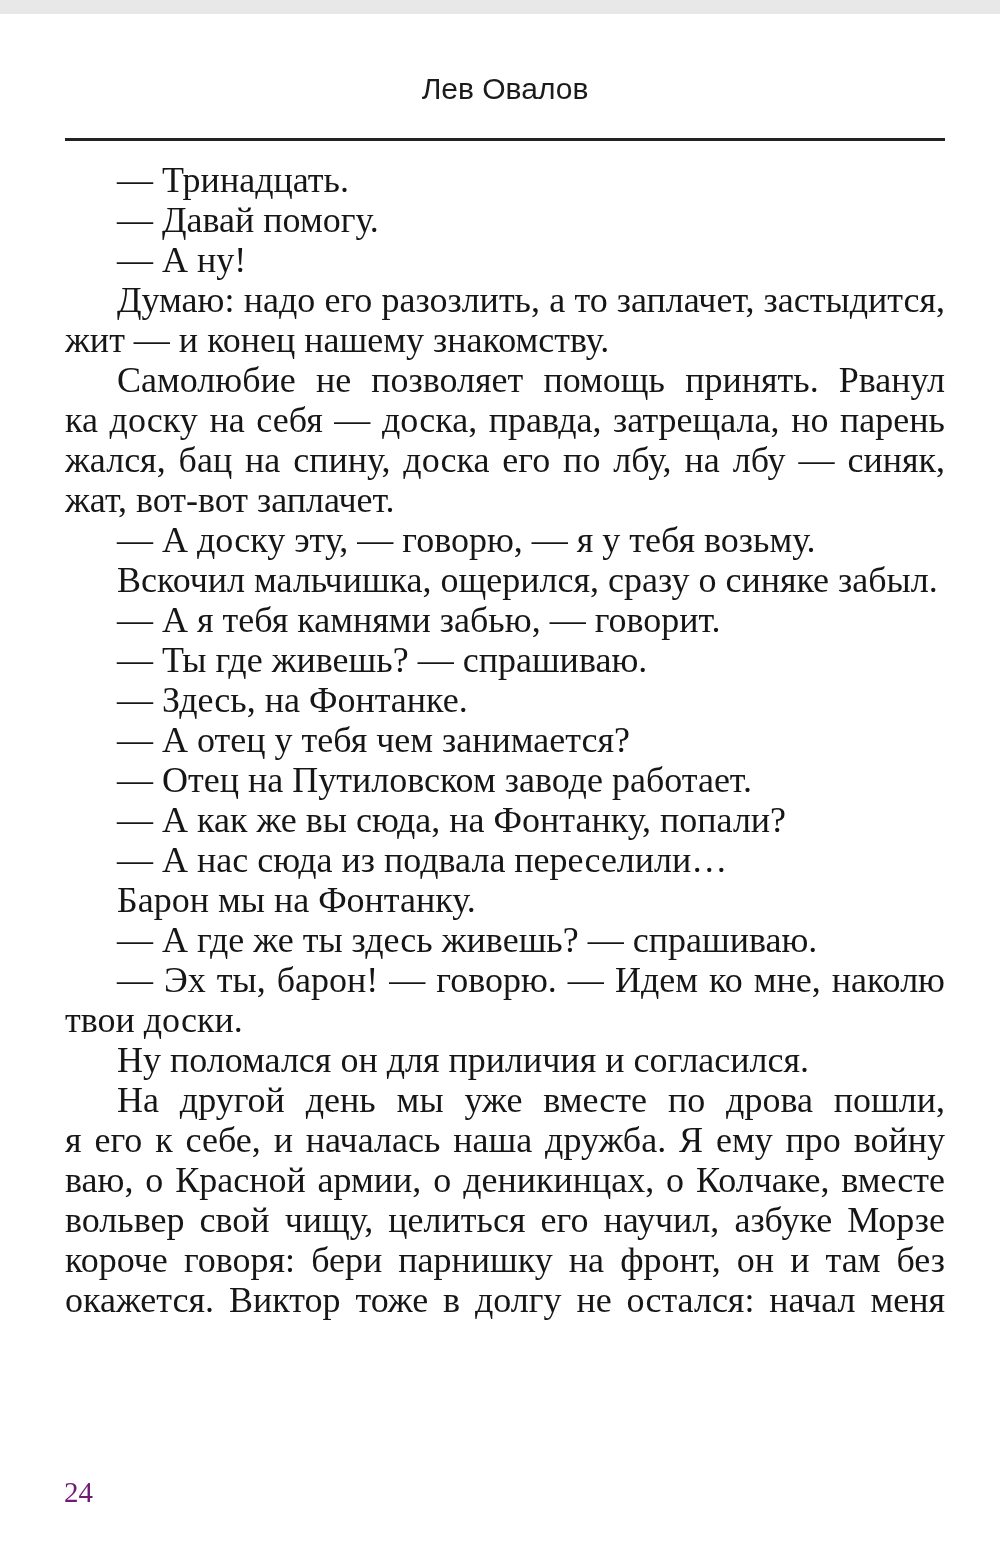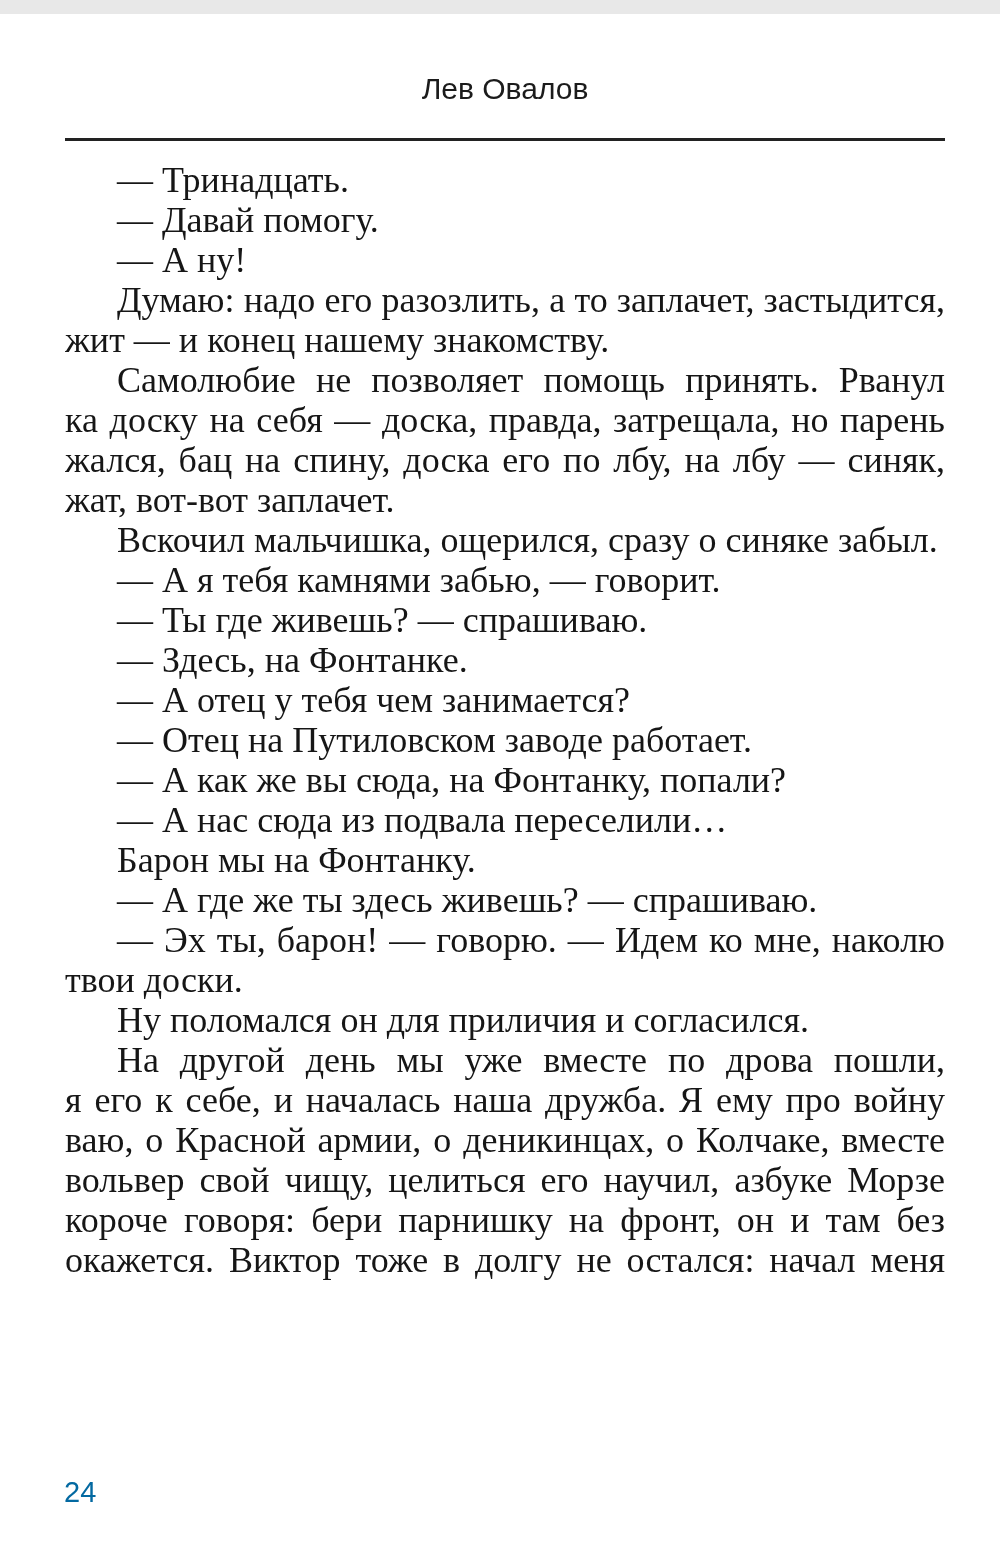--- a/index.html
+++ b/index.html
@@ -56,23 +56,23 @@
   .line.first {
     text-indent: 52px;
   }
   .line.last {
     text-align-last: left;
   }
   .page-number {
     position: absolute;
     top: 1462px;
     left: 64px;
-    font-family: Liberation Sans, sans-serif;
+    font-family: Liberation Serif, serif;
     font-size: 29px;
-    color: #0369a1;
+    color: #701a75;
   }
 </style>
 </head>
 <body>
 
 <div class="page">
   <div class="running-head">Лев Овалов</div>
   <hr class="rule">
   <div class="text-block">
       <div>
@@ -86,20 +86,23 @@
       </div>
       <div>
         <div class="line first">Думаю: надо его разозлить, а то заплачет, застыдится, убе-</div>
         <div class="line last">жит — и конец нашему знакомству.</div>
       </div>
       <div>
         <div class="line first">Самолюбие не позволяет помощь принять. Рванул мой Вить-</div>
         <div class="line">ка доску на себя — доска, правда, затрещала, но парень не удер-</div>
         <div class="line">жался, бац на спину, доска его по лбу, на лбу — синяк, губы дро-</div>
         <div class="line last">жат, вот-вот заплачет.</div>
+      </div>
+      <div>
+        <div class="line first last">— А доску эту, — говорю, — я у тебя возьму.</div>
       </div>
       <div>
         <div class="line first last">Вскочил мальчишка, ощерился, сразу о синяке забыл.</div>
       </div>
       <div>
         <div class="line first last">— А я тебя камнями забью, — говорит.</div>
       </div>
       <div>
       </div>
       <div>

